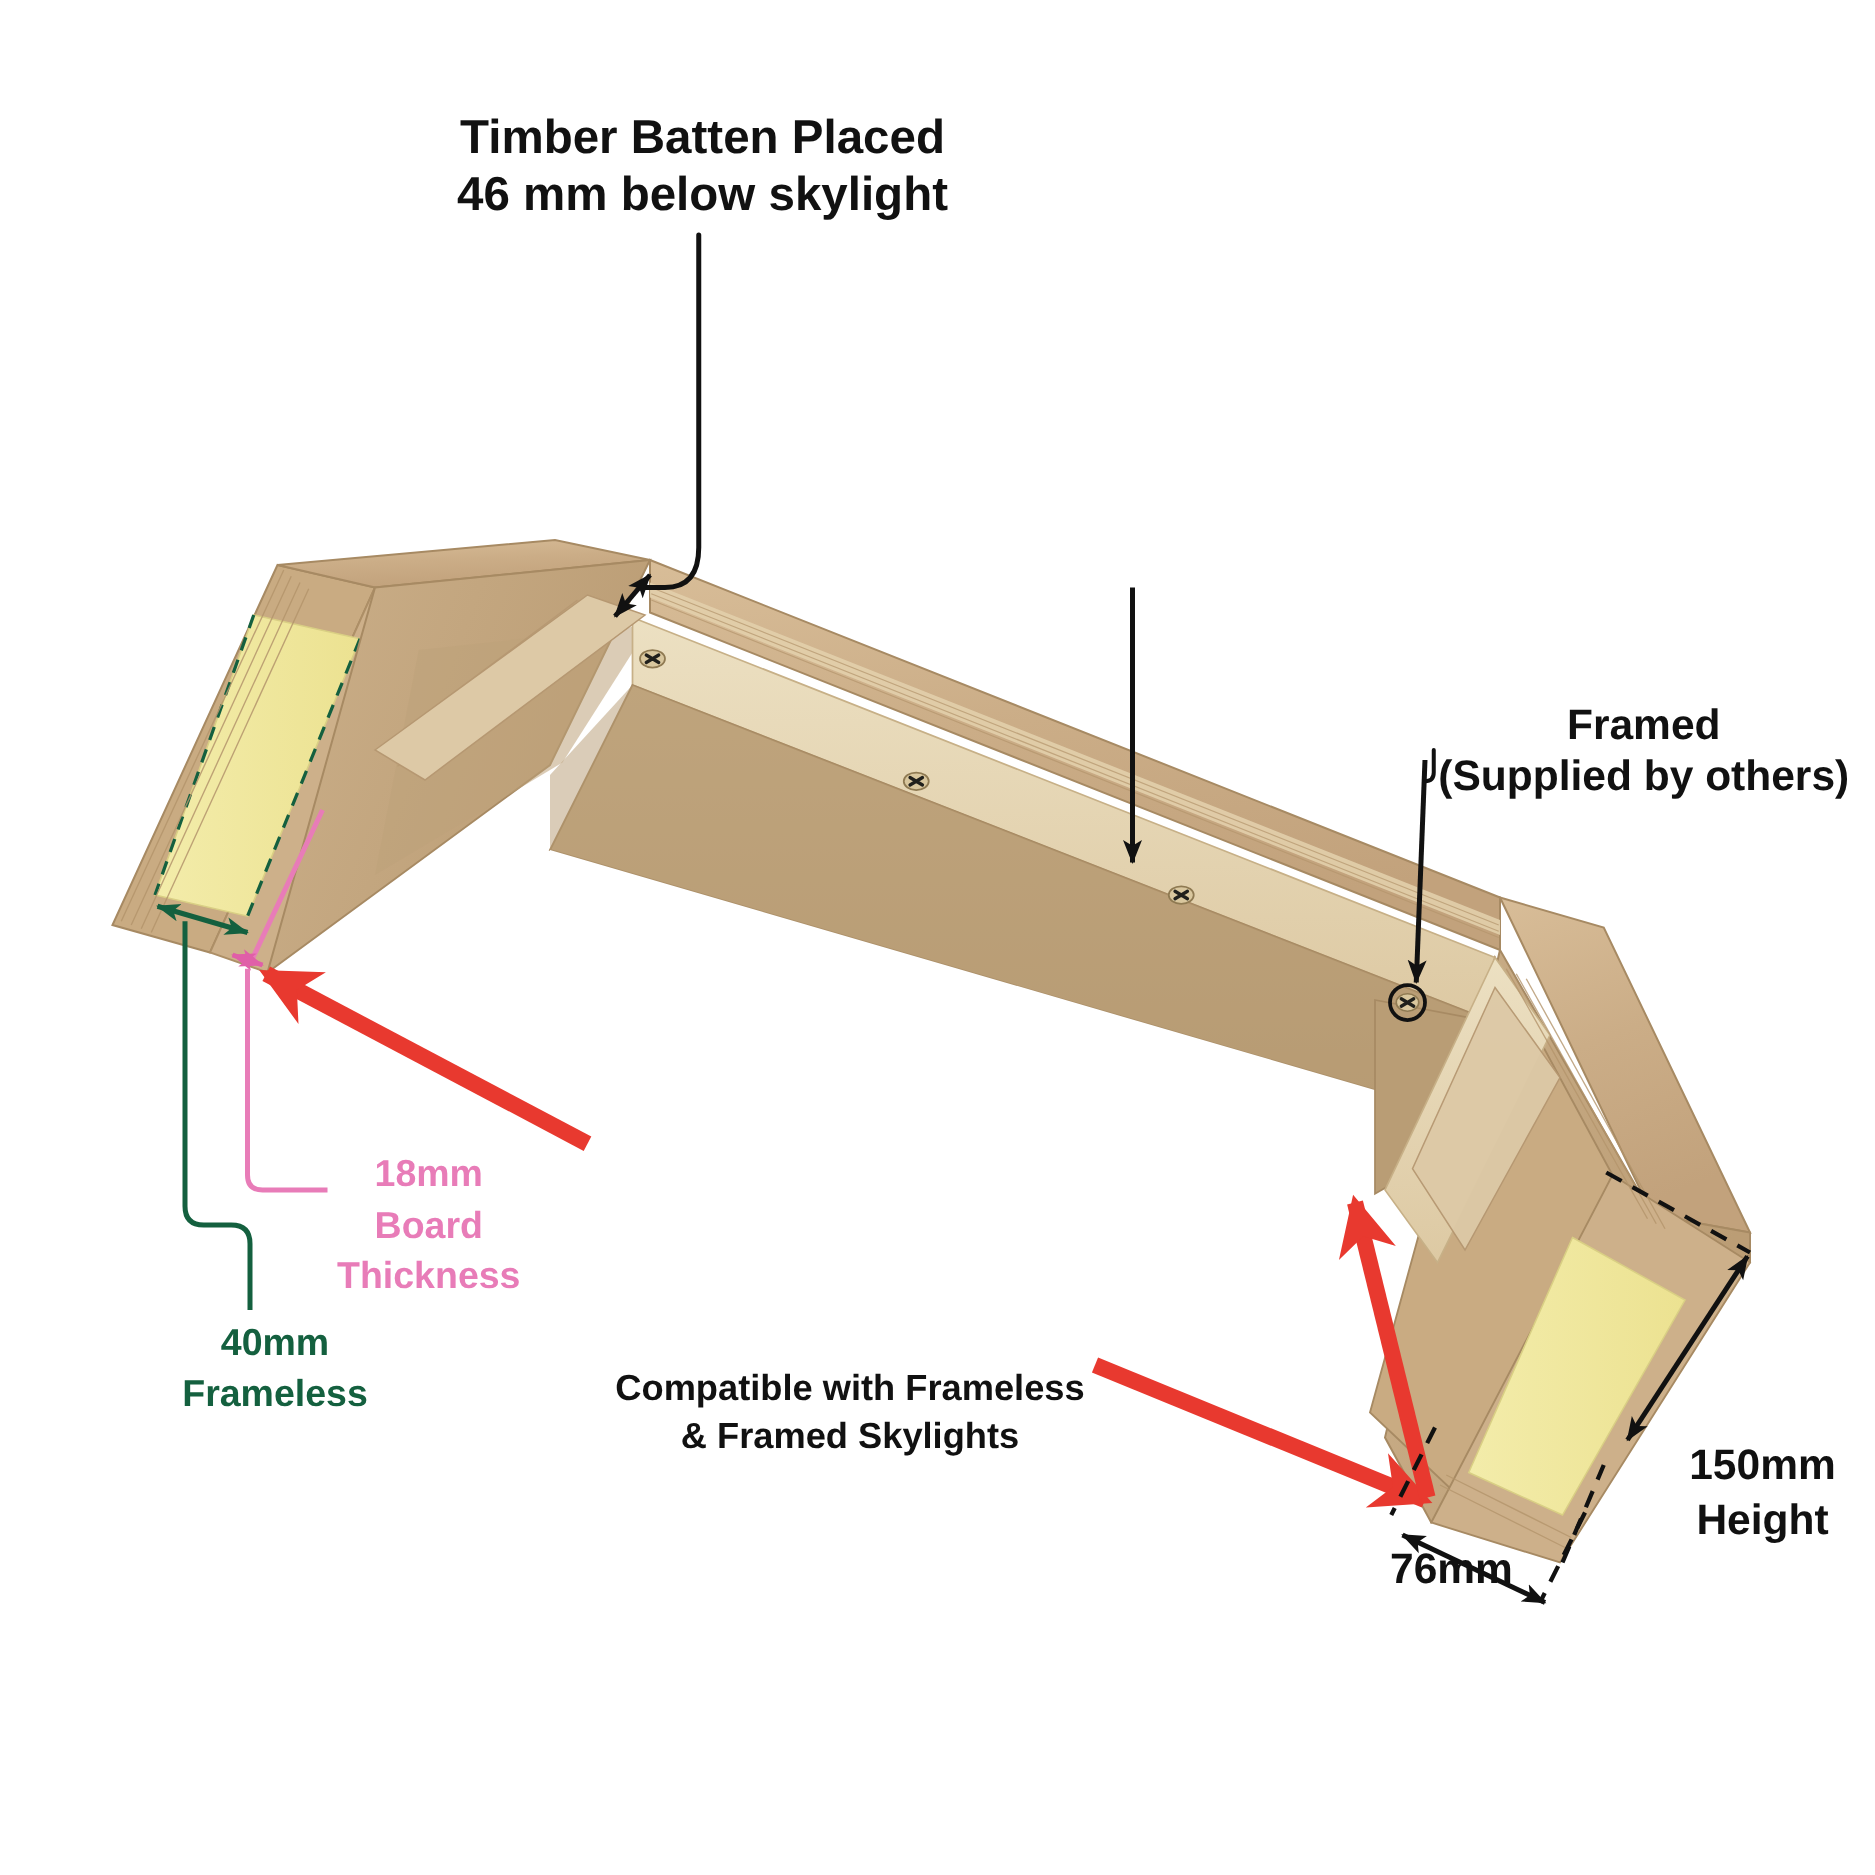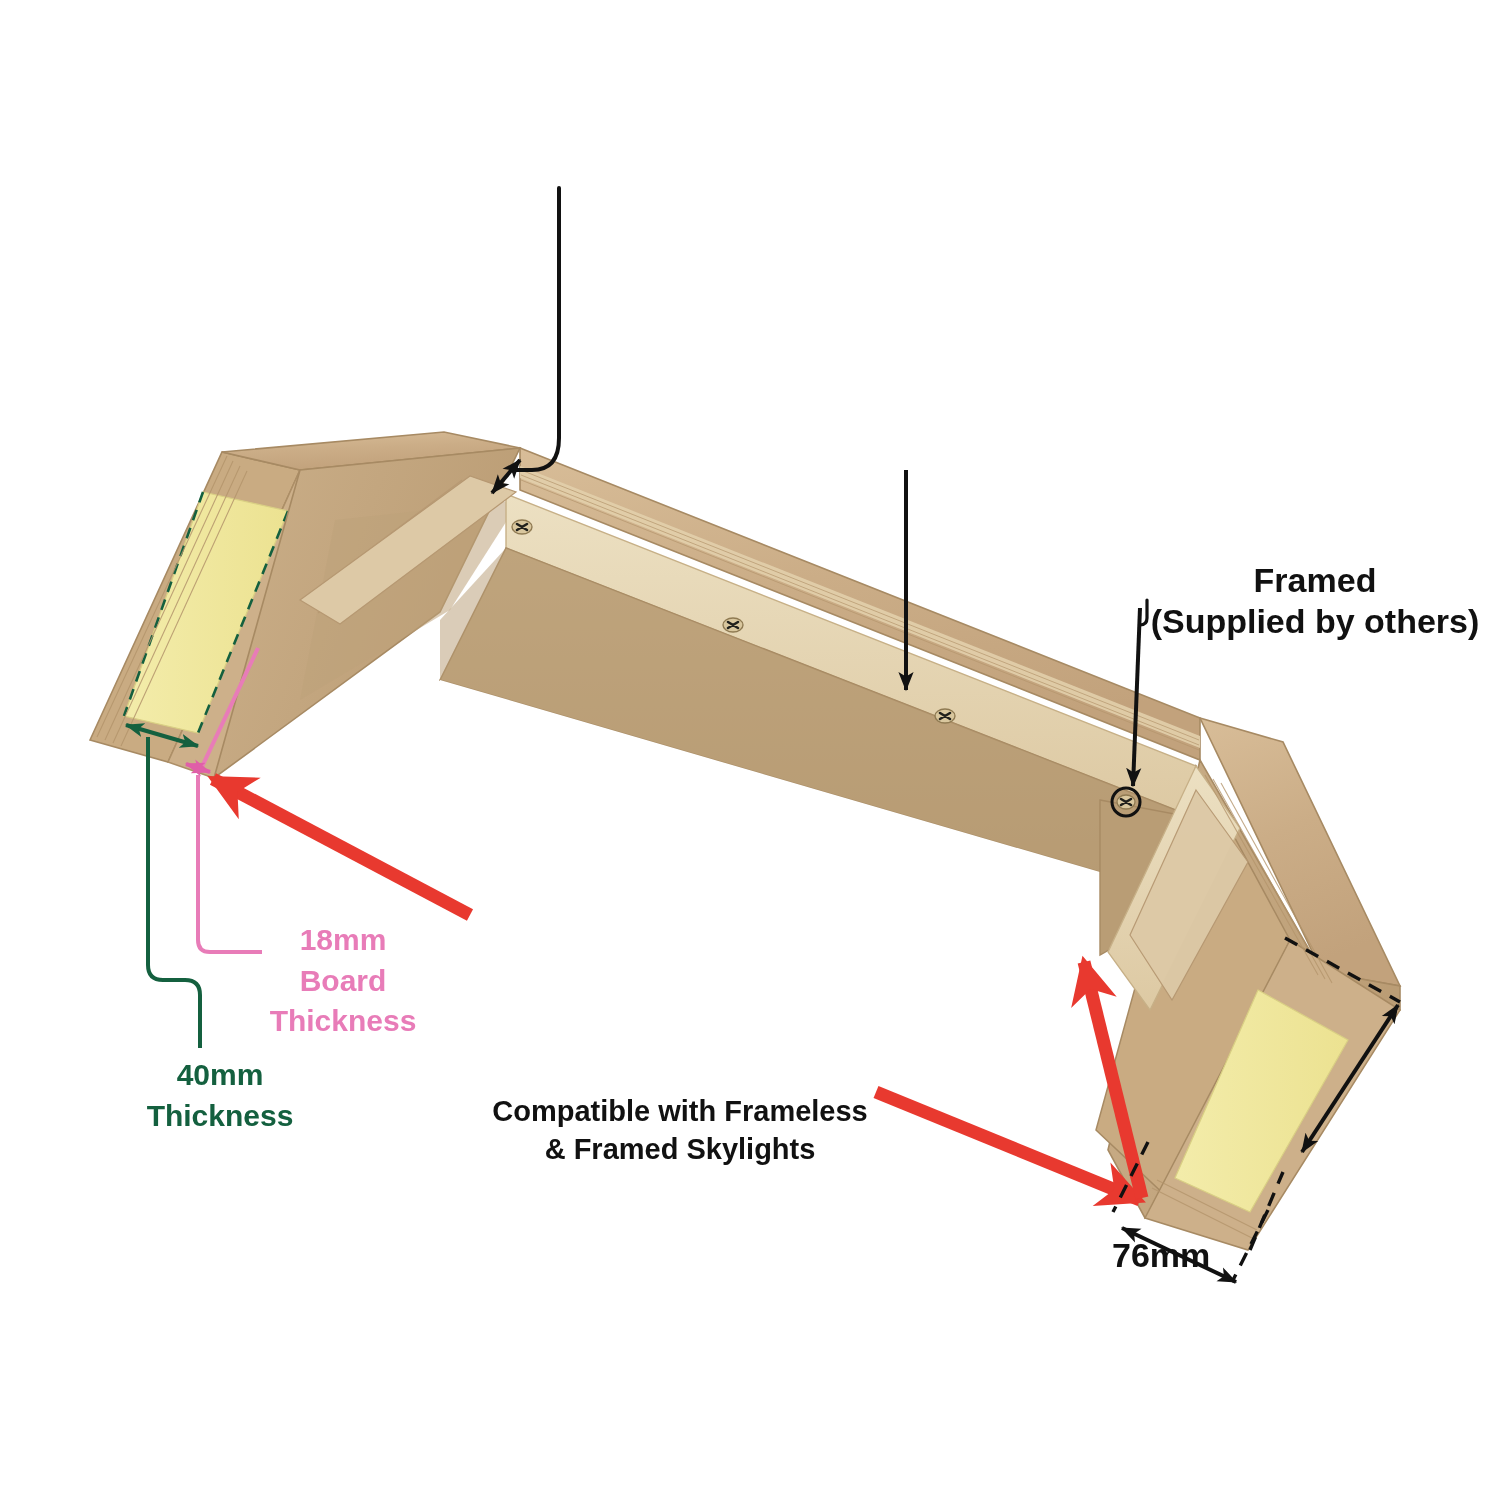--- a/index.html
+++ b/index.html
@@ -260,33 +260,37 @@
       <path d="M 1268,1210 L 1232,1282" fill="none" stroke="#111111" stroke-width="3.4" stroke-dasharray="14 10"></path>
       <path d="M 1250,1250 L 1283,1172" fill="none" stroke="#111111" stroke-width="3.4" stroke-dasharray="14 10"></path>
 
       <path d="M 1302,1152 L 1398,1005" fill="none" stroke="#111111" stroke-width="4" marker-start="url(#mBlack)" marker-end="url(#mBlack)"></path>
 
       <path d="M 1122,1228 L 1236,1282" fill="none" stroke="#111111" stroke-width="4" marker-start="url(#mBlack)" marker-end="url(#mBlack)"></path>
     </g>
 
   </svg>
 
+  <div class="lbl lbl-black" id="label-batten-placed">Timber Batten Placed
+46 mm below skylight</div>
 
 
 
   <div class="lbl lbl-black" id="label-screws">Framed
 (Supplied by others)</div>
 
 
   <div class="lbl lbl-black" id="label-compatible">Compatible with Frameless
 &amp; Framed Skylights</div>
 
   <div class="lbl lbl-pink" id="label-board-thickness">18mm
 Board
 Thickness</div>
 
   <div class="lbl lbl-green" id="label-insulation">40mm
-Thickness</div>
-
+Frameless</div>
+
+  <div class="lbl lbl-black" id="label-height">150mm
+Height</div>
 
   <div class="lbl lbl-black" id="label-depth">76mm</div>
 
 </div>
 
 </body></html>

